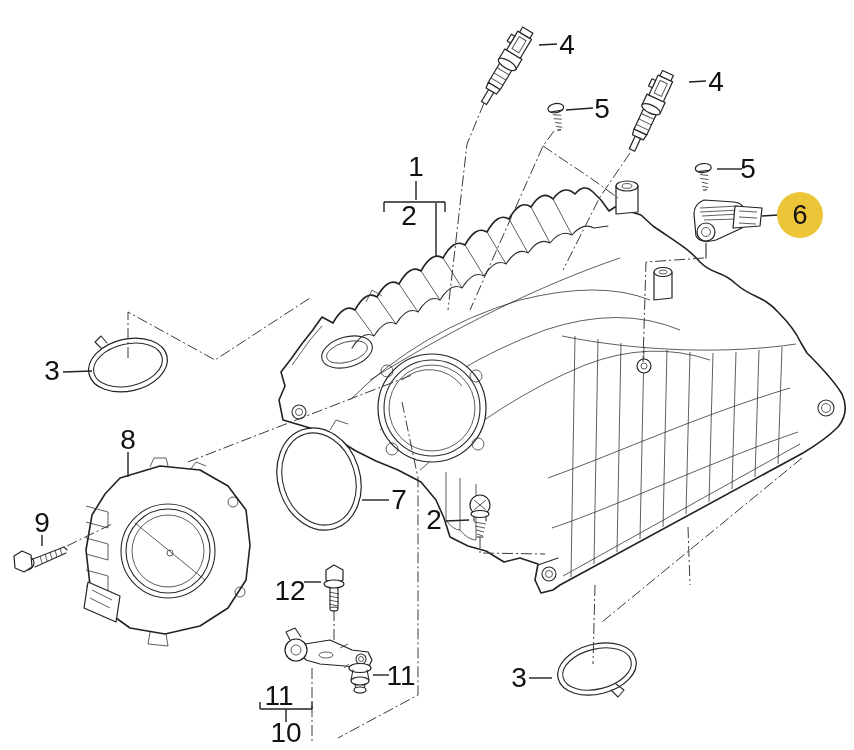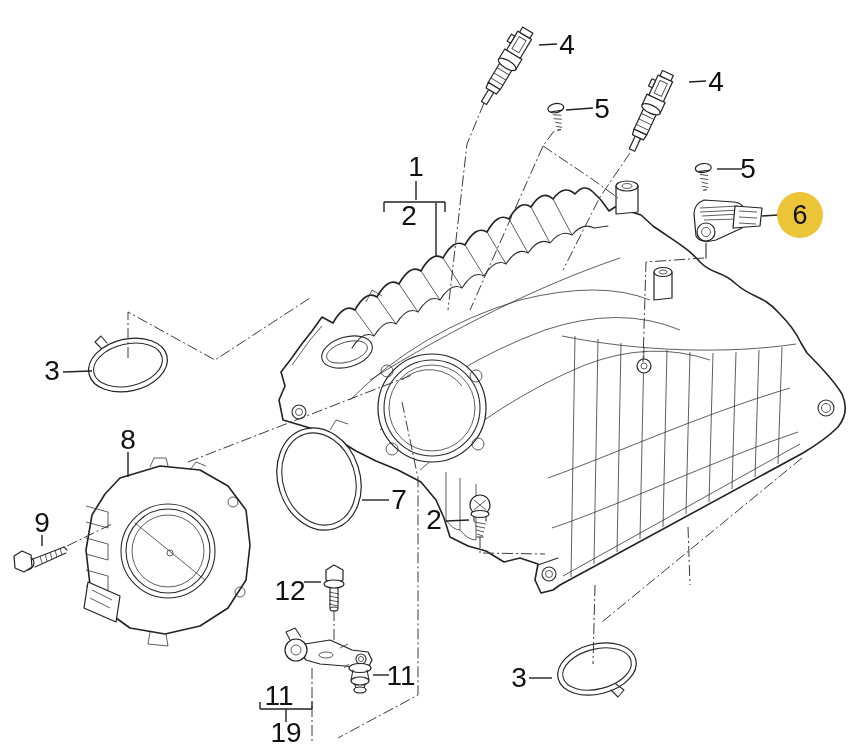--- a/index.html
+++ b/index.html
@@ -301,16 +301,16 @@
       <div class="callout" style="left: 748px; top: 169px;">5</div>
       <div class="callout highlighted" style="left: 800px; top: 215px;">6</div>
       <div class="callout" style="left: 52px; top: 371px;">3</div>
       <div class="callout" style="left: 128px; top: 440px;">8</div>
       <div class="callout" style="left: 42px; top: 523px;">9</div>
       <div class="callout" style="left: 399px; top: 500px;">7</div>
       <div class="callout" style="left: 434px; top: 520px;">2</div>
       <div class="callout" style="left: 290px; top: 581px; margin-top: 10px;">12</div>
       <div class="callout" style="left: 401px; top: 676px;">11</div>
       <div class="callout" style="left: 279px; top: 696px;">11</div>
-      <div class="callout" style="left: 286px; top: 733px;">19</div>
+      <div class="callout" style="left: 286px; top: 733px;">10</div>
       <div class="callout" style="left: 519px; top: 678px;">3</div>
     </div>
 </div>
 
 </body></html>

